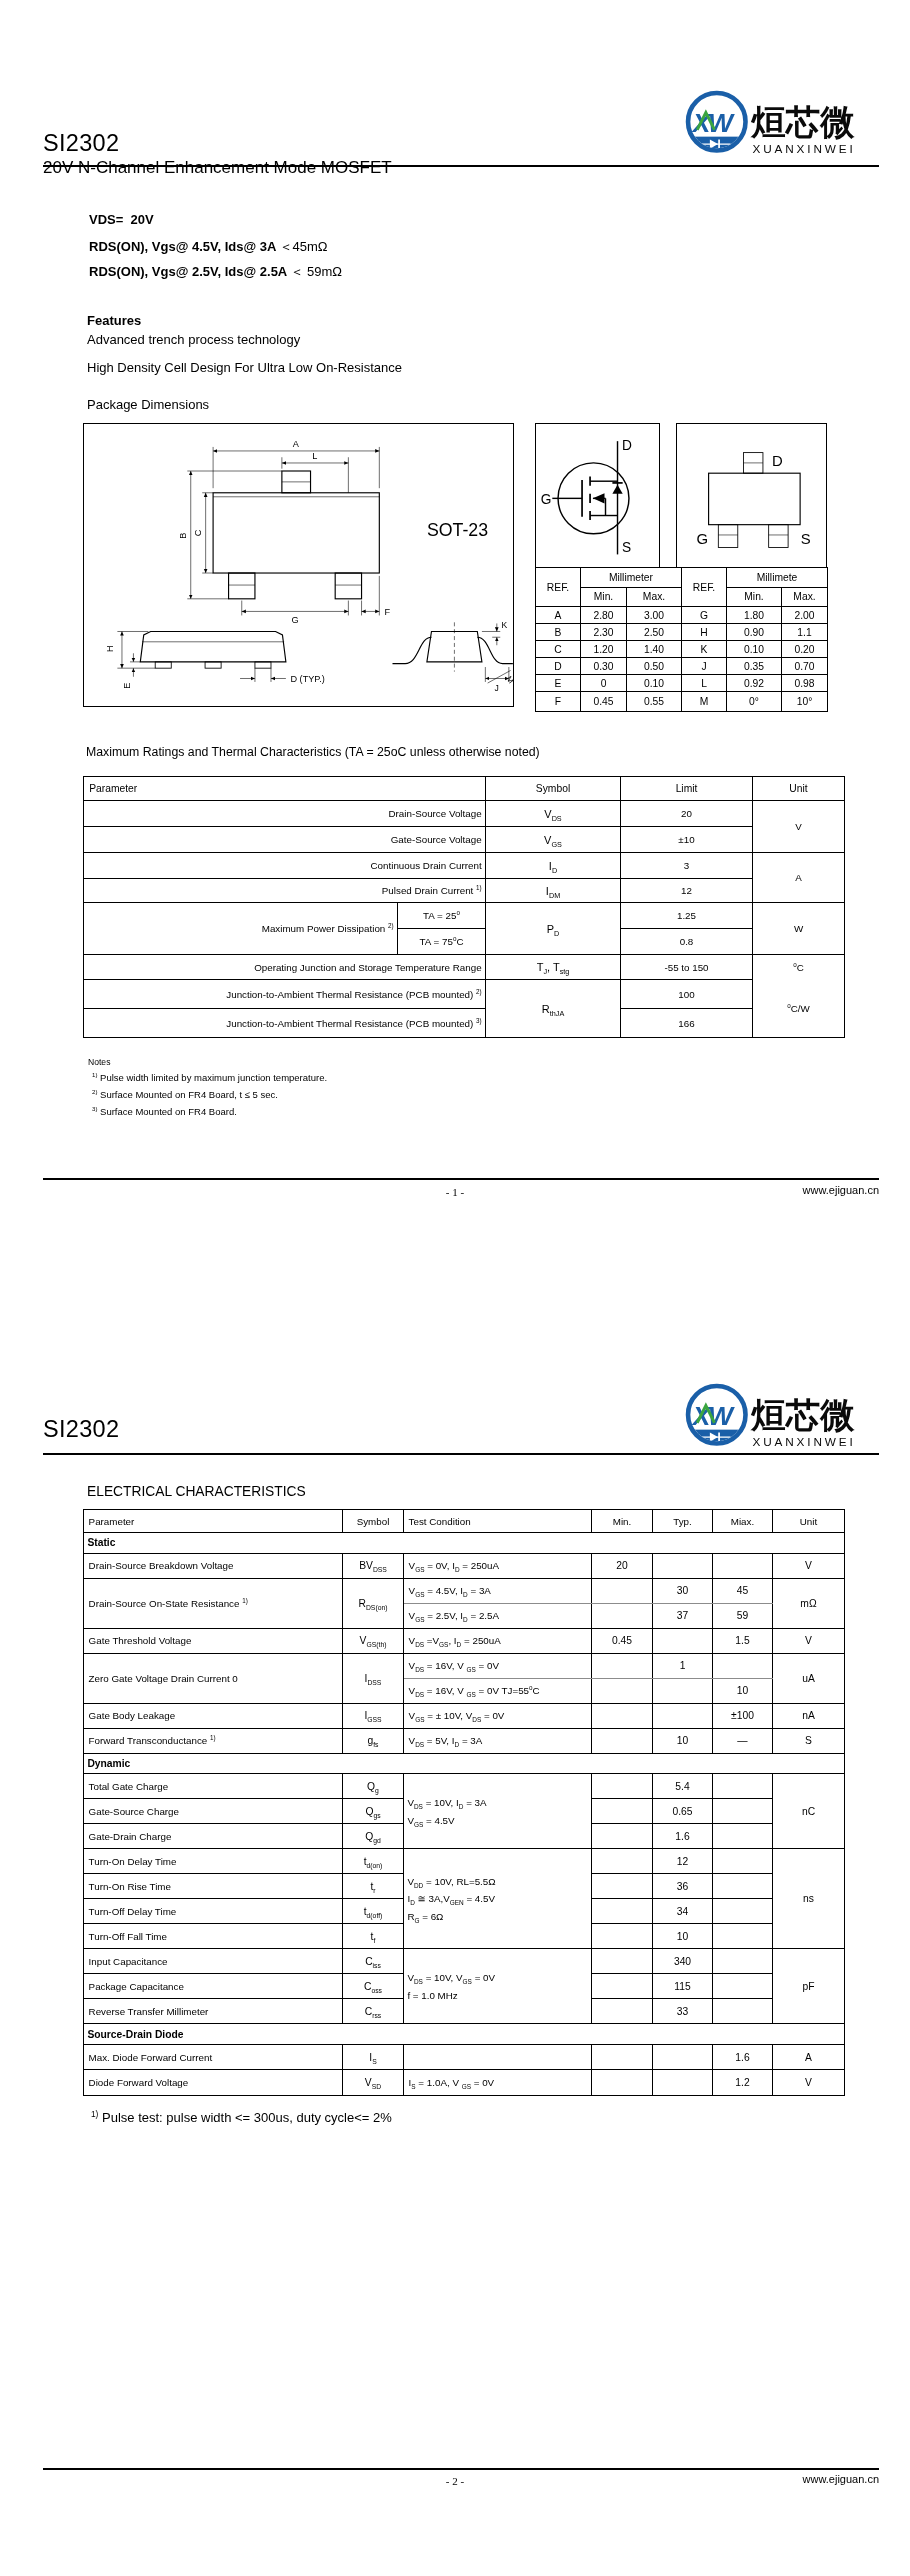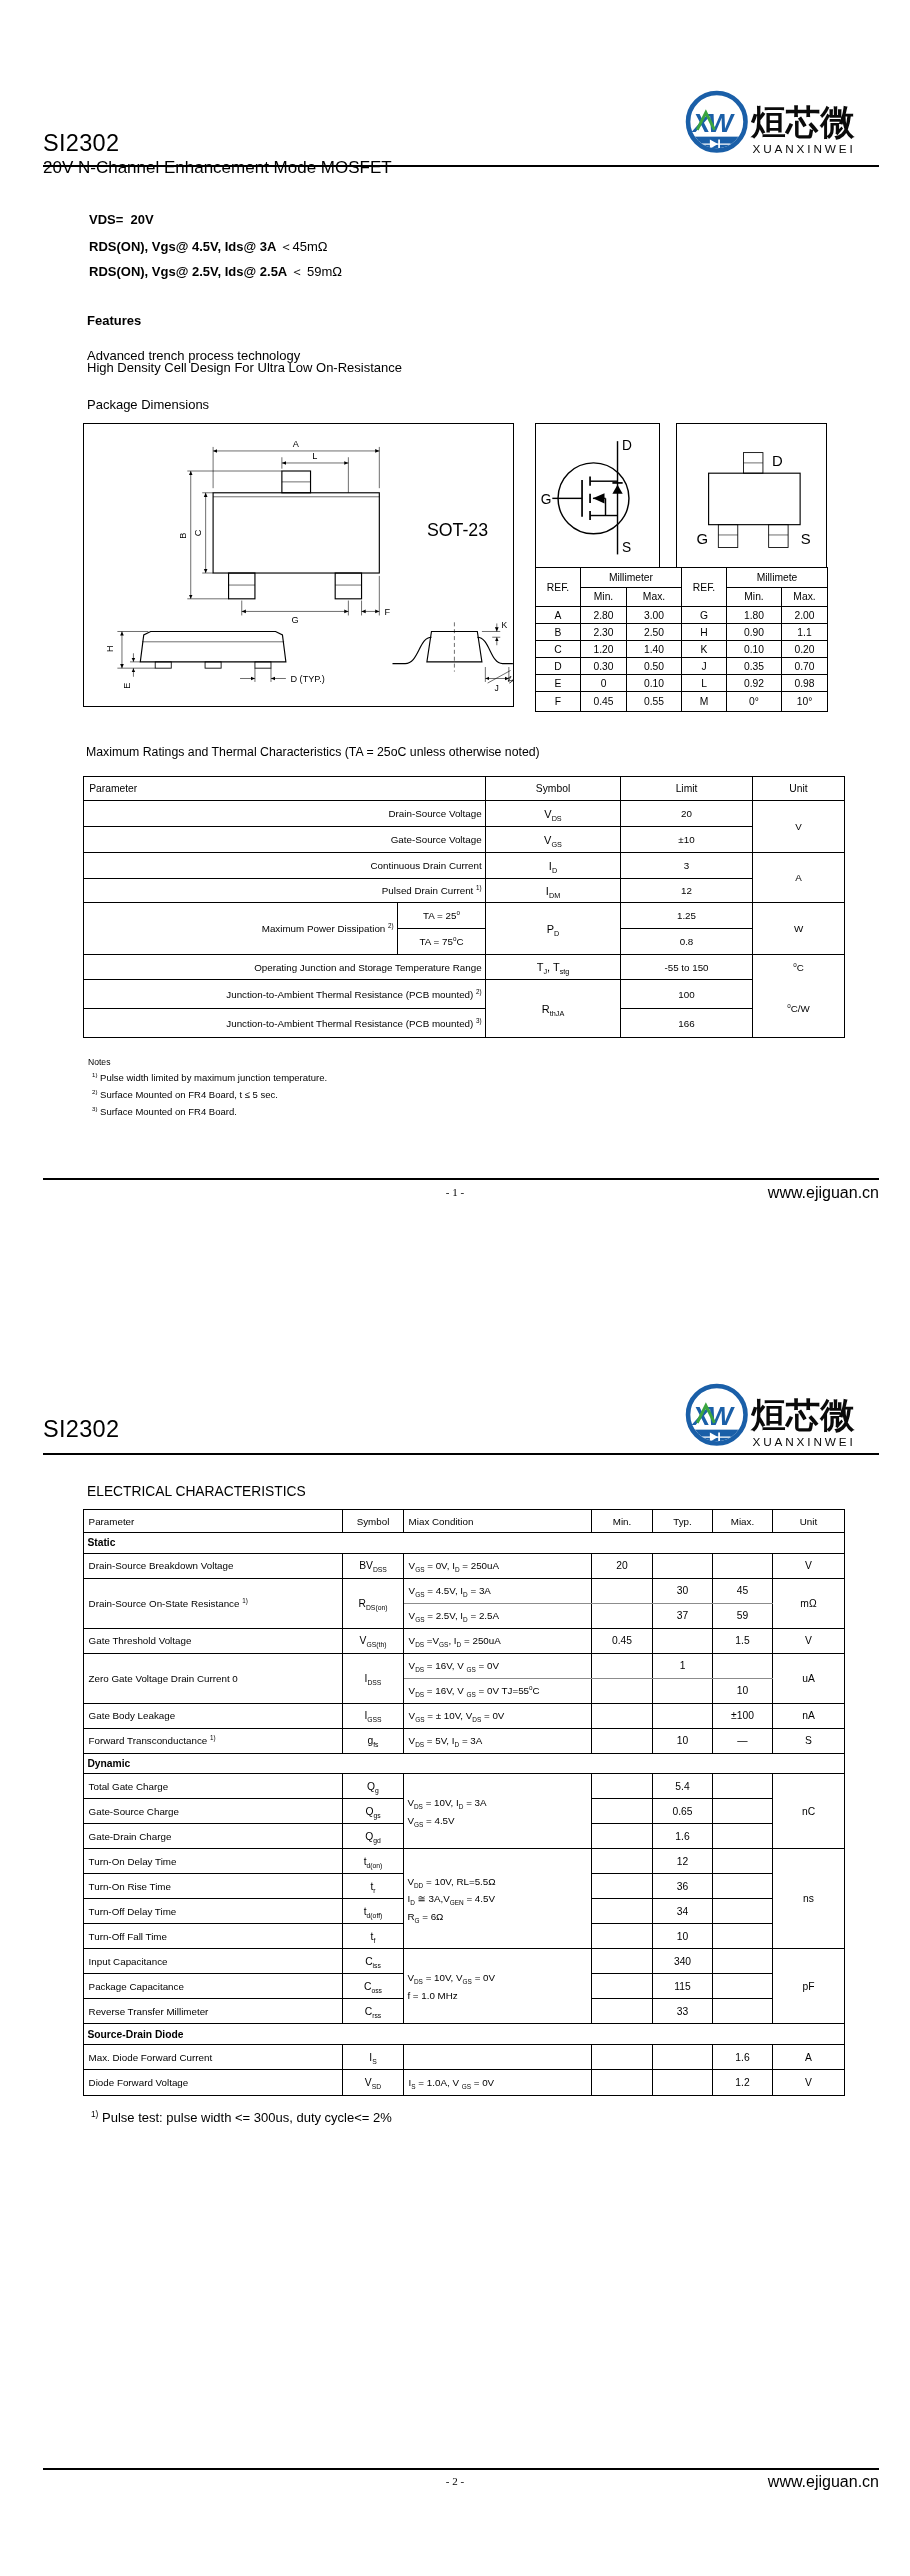--- a/index.html
+++ b/index.html
@@ -45,21 +45,21 @@
   
   .dim{border:1.4px solid #000;width:291px}
   .dim td,.dim th{border-right:0.9px solid #000;border-bottom:0.9px solid #000;
                   text-align:center;font-size:10.3px;font-weight:normal;padding:0 1.1px}
   sub{font-size:66%;line-height:0}
   sup{font-size:64%;line-height:0;vertical-align:super}
   .notes-t{font-size:8.6px}
   .note-i{font-size:9.5px}
   .ec-note{font-size:13px}
   .pnum{font-family:"Liberation Serif",serif;font-size:11px}
-  .site{font-size:16px;font-weight:500}
+  .site{font-size:11px;font-weight:500}
   svg text{font-family:"Liberation Sans",sans-serif}
 </style>
 </head>
 <body>
 
 <div class="doc">
 
   <section>
 
     <div class="abs ttl" style="left:43px;top:130px">SI2302</div>
@@ -85,21 +85,21 @@
 
     <div class="abs divider" style="left:43px;top:165px;width:836px"></div>
 
     <div class="abs subtitle" style="left:43px;top:158px">20V N-Channel Enhancement Mode MOSFET</div>
 
     <div class="abs spec" style="left:89px;top:212px"><span>VDS=  20V</span><span class="tail"></span></div>
     <div class="abs spec" style="left:89px;top:238px"><span>RDS(ON), Vgs@ 4.5V, Ids@ 3A </span><span class="tail">＜45mΩ</span></div>
     <div class="abs spec" style="left:89px;top:263px"><span>RDS(ON), Vgs@ 2.5V, Ids@ 2.5A </span><span class="tail">＜ 59mΩ</span></div>
 
     <div class="abs feat-t" style="left:87px;top:313px">Features</div>
-    <div class="abs feat-i" style="left:87px;top:348px">Advanced trench process technology</div>
+    <div class="abs feat-i" style="left:87px;top:332px">Advanced trench process technology</div>
     <div class="abs feat-i" style="left:87px;top:360px">High Density Cell Design For Ultra Low On-Resistance</div>
 
     <div class="abs pkg-lbl" style="left:87px;top:397px">Package Dimensions</div>
 
     <div class="abs box" style="left:83px;top:423px;width:429px;height:282px">
       <svg width="429" height="282" viewBox="0 0 748 492">
         <defs>
           <marker id="ar" viewBox="0 0 10 10" refX="9" refY="5" markerWidth="8" markerHeight="8" orient="auto-start-reverse">
             <path d="M0,1 L9,5 L0,9 z" fill="#000"></path>
           </marker>
@@ -423,21 +423,21 @@
           <col style="width:188px">
           <col style="width:61px">
           <col style="width:60px">
           <col style="width:60px">
           <col style="width:72px">
         </colgroup>
       <tbody>
           <tr style="height:23px">
         <th class="l">Parameter</th>
         <th>Symbol</th>
-        <th class="l">Miax Condition</th>
+        <th class="l">Test Condition</th>
         <th>Min.</th>
         <th>Typ.</th>
         <th>Miax.</th>
         <th>Unit</th>
       </tr>
       <tr style="height:20.7px">
             <td class="sec" colspan="7">Static</td>
           </tr>
       <tr style="height:25px">
         <td class="l">Drain-Source Breakdown Voltage</td>

